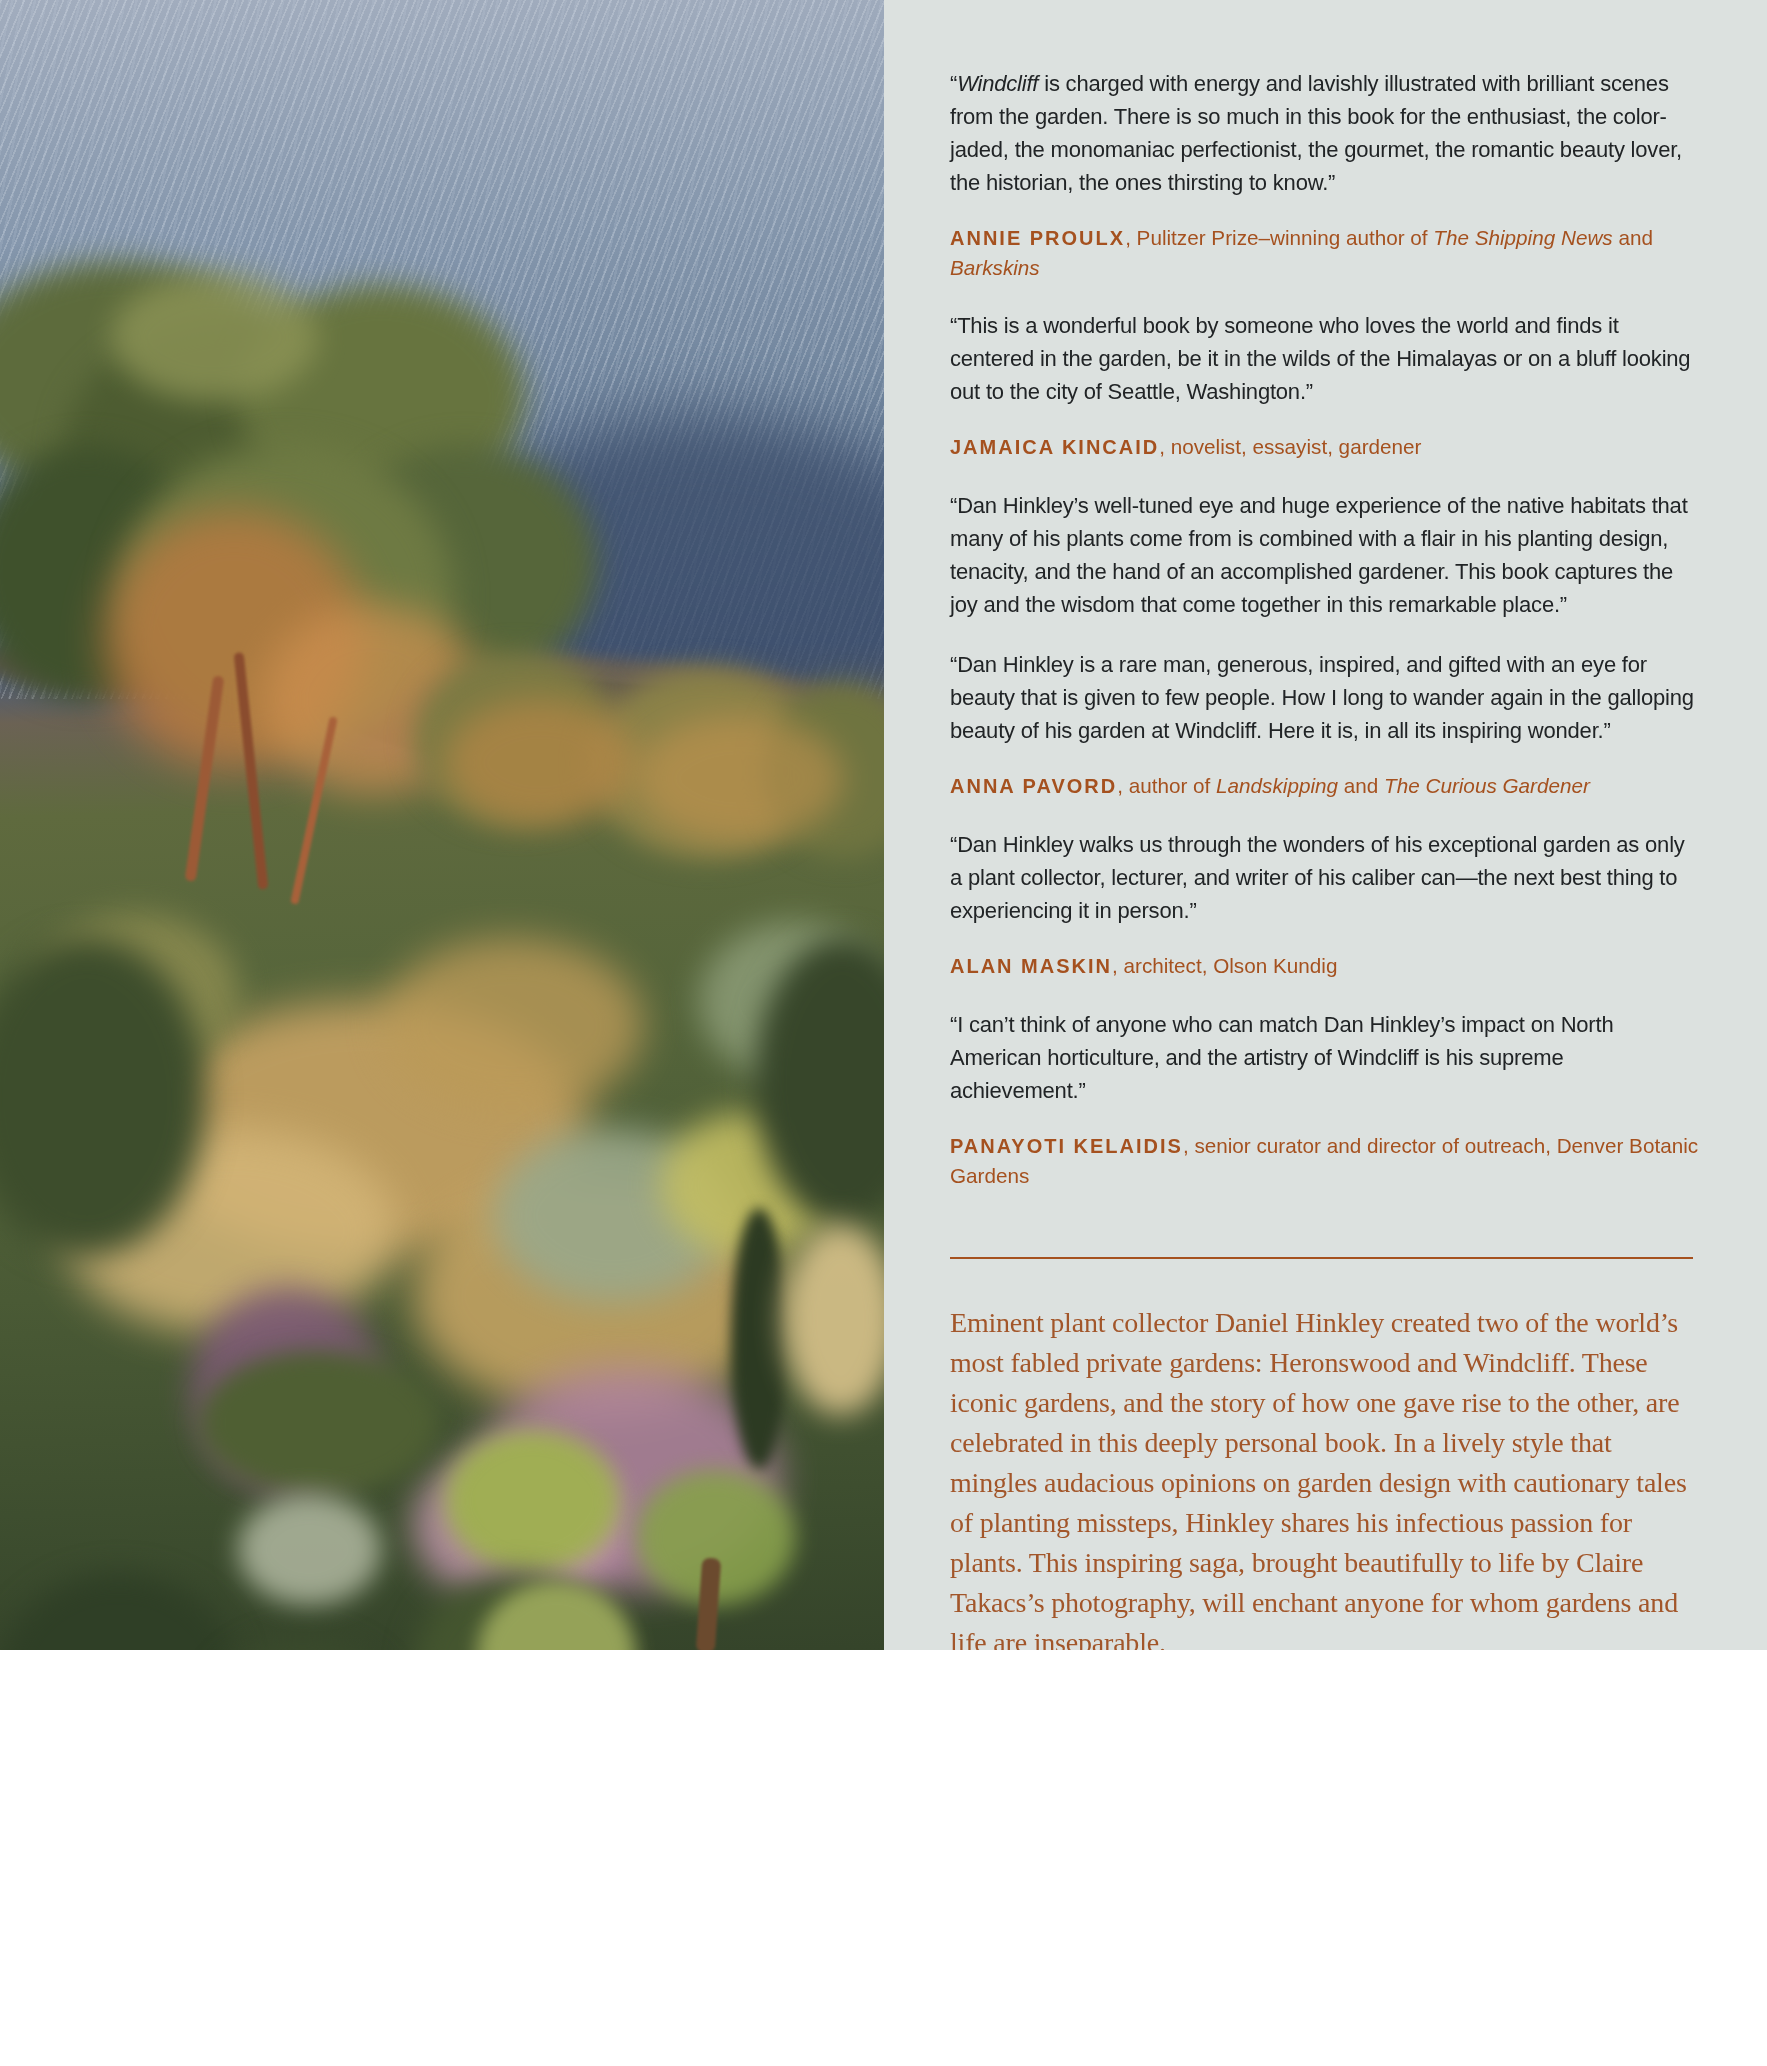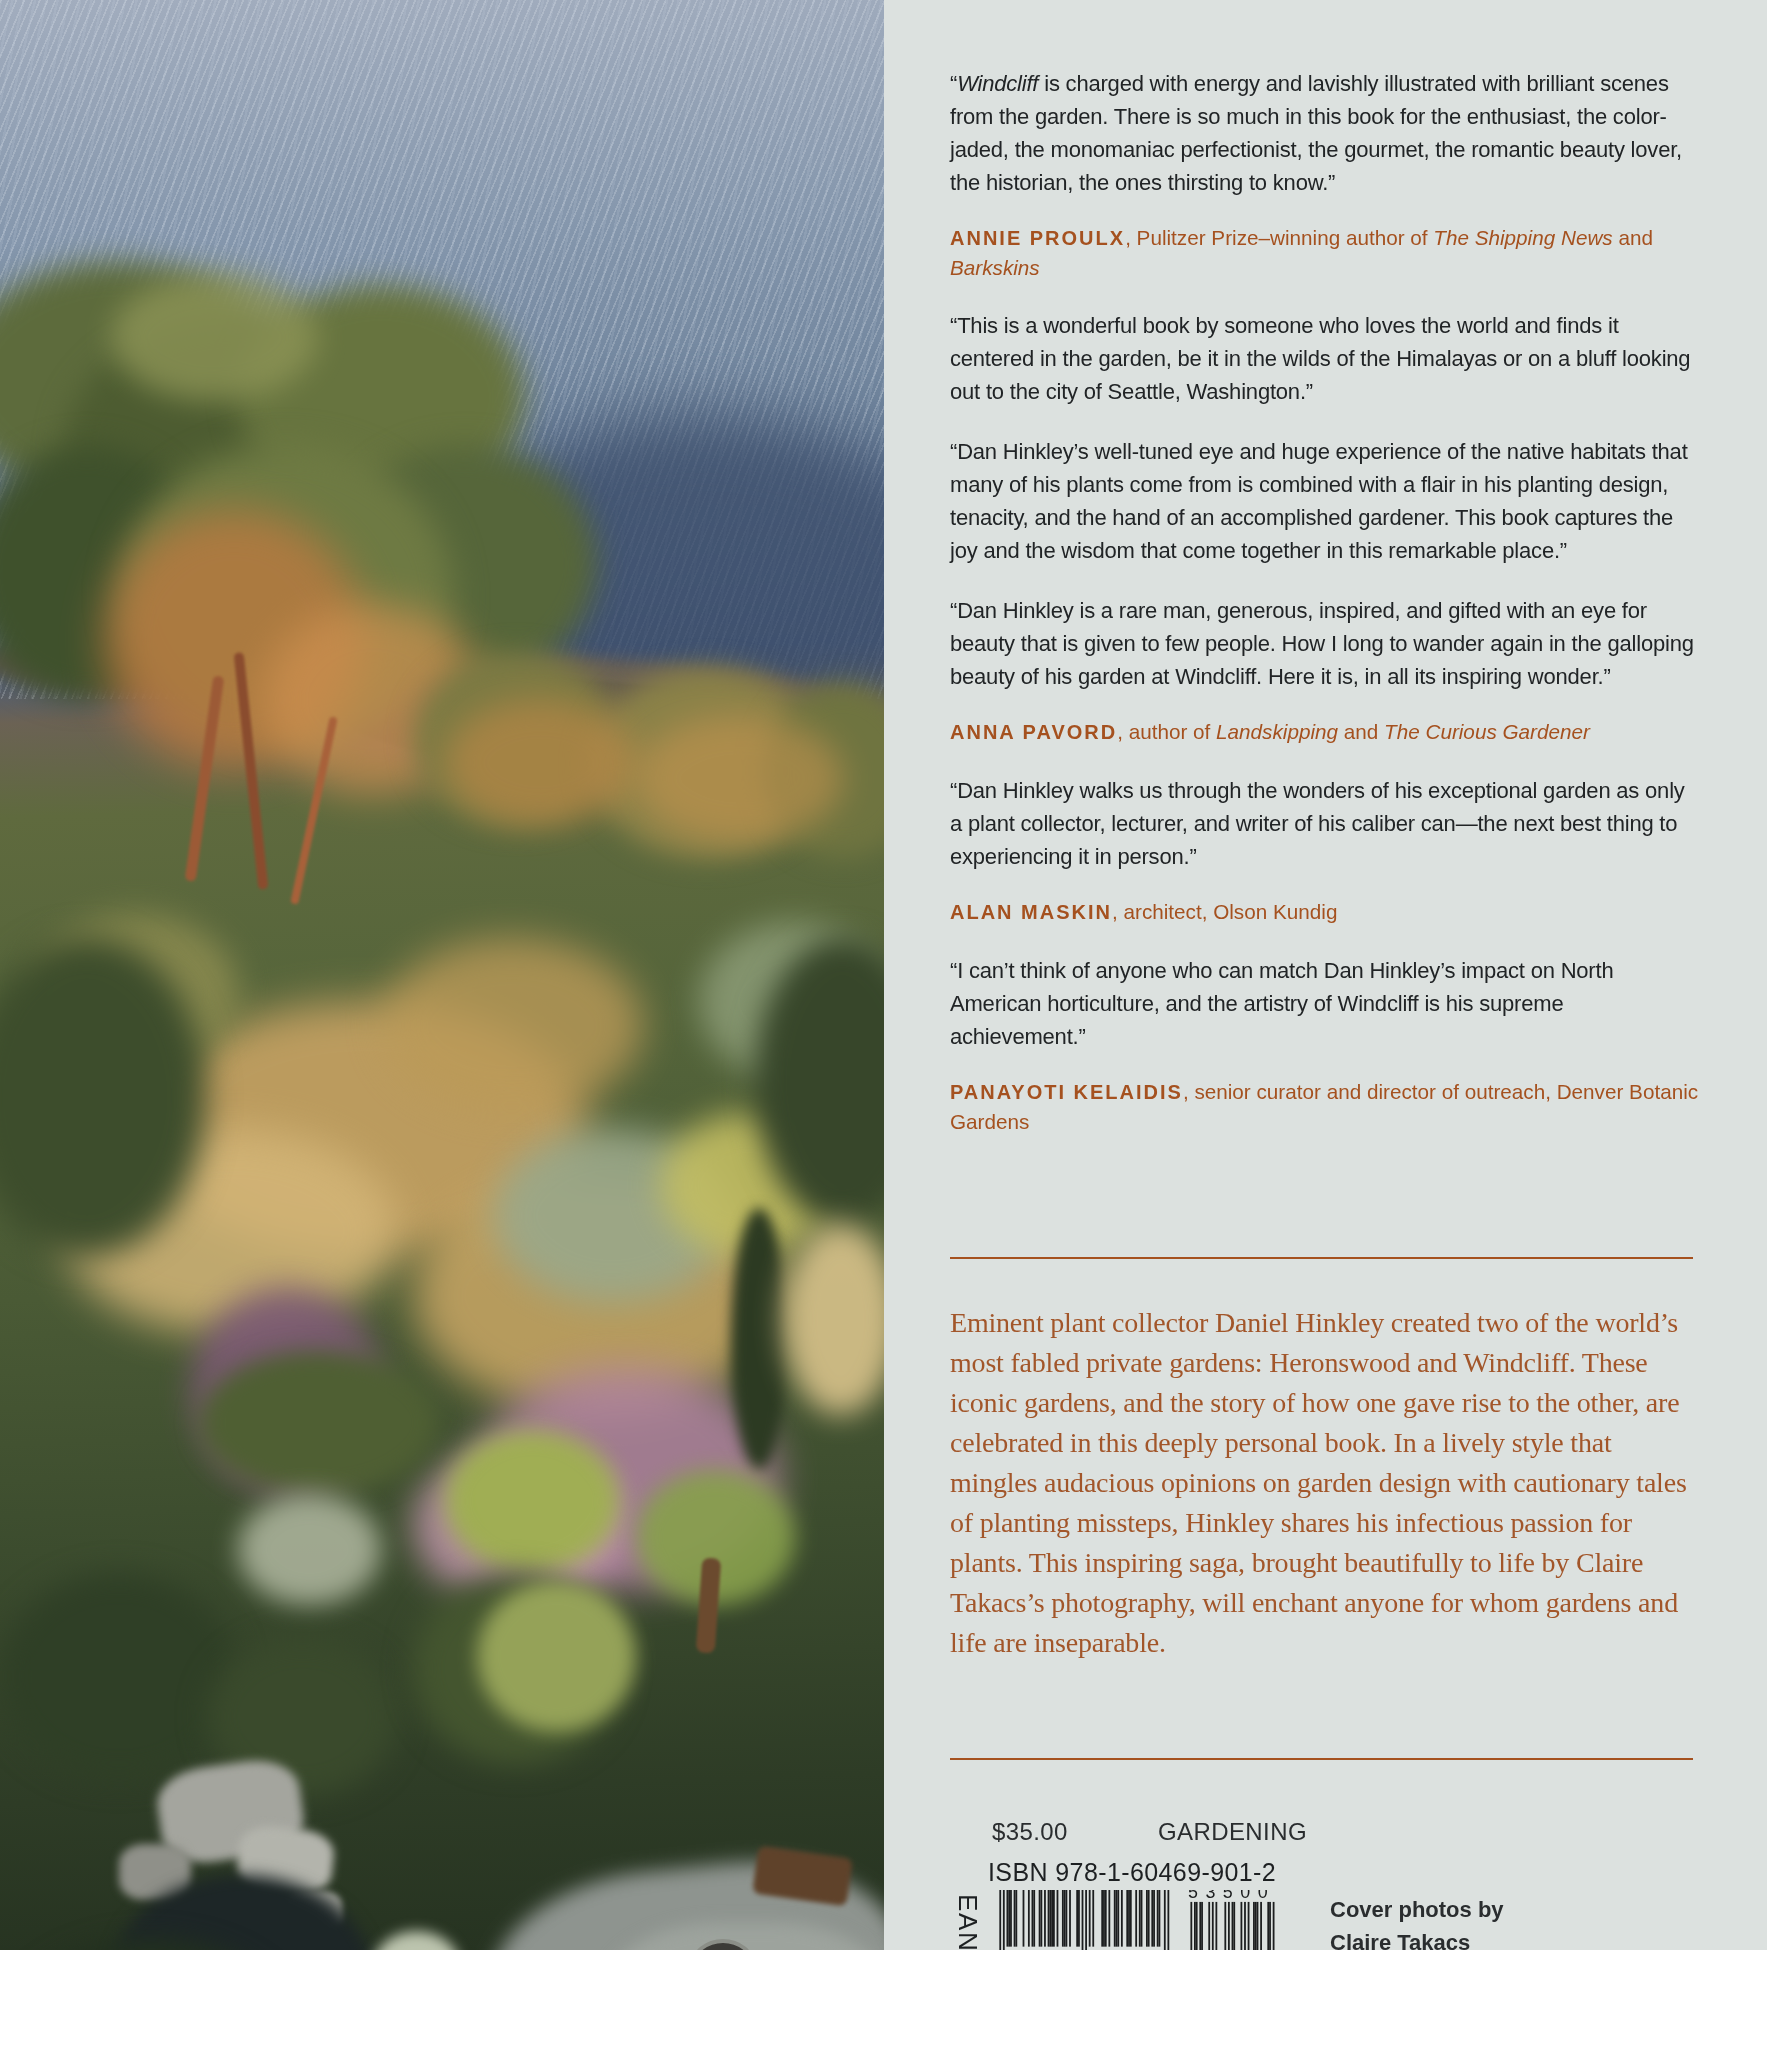--- a/index.html
+++ b/index.html
@@ -1,16 +1,16 @@
 <!DOCTYPE html>
 <html style="font-size:12.7px"><head>
 <meta charset="utf-8">
 <style>
   html,body{margin:0;padding:0;background:#ffffff;}
-  #page{position:relative;width:1767px;height:1950px;overflow:hidden;background:#86efac;
+  #page{position:relative;width:1767px;height:1650px;overflow:hidden;background:#86efac;
         font-family:"Liberation Sans",sans-serif;}
 
   
   .photo{position:absolute;left:0;top:0;width:884px;height:2066px;overflow:hidden;
          background:linear-gradient(178deg,
            #a2adbe 0%, #8496ac 12%, #6b8099 22%, #55698a 29%, #4b5d7c 32%,
            #6b6254 34.5%, #5f6a3e 39%, #54643a 50%, #4a5a35 62%,
            #3c4c2e 74%, #2e3c26 86%, #202c1d 100%);}
   .photo i{position:absolute;border-radius:50%;display:block;}
 
@@ -135,20 +135,21 @@
 
   <div class="panel">
 
     <div class="quotes" id="quotes">
         <div class="q">
           <p class="qt"><span>“</span><em>Windcliff</em><span> is charged with energy and lavishly illustrated with brilliant scenes from the garden. There is so much in this book for the enthusiast, the color-jaded, the monomaniac perfectionist, the gourmet, the romantic beauty lover, the historian, the ones thirsting to know.”</span></p>
           <p class="attr"><span class="aname">ANNIE PROULX</span><span>, Pulitzer Prize–winning author of </span><em>The Shipping News</em><span> and </span><em>Barkskins</em></p>
         </div>
         <div class="q">
           <p class="qt"><span>“This is a wonderful book by someone who loves the world and finds it centered in the garden, be it in the wilds of the Himalayas or on a bluff looking out to the city of Seattle, Washington.”</span></p>
+          <p class="attr"><span class="aname">JAMAICA KINCAID</span><span>, novelist, essayist, gardener</span></p>
         </div>
         <div class="q">
           <p class="qt"><span>“Dan Hinkley’s well-tuned eye and huge experience of the native habitats that many of his plants come from is combined with a flair in his planting design, tenacity, and the hand of an accomplished gardener. This book captures the joy and the wisdom that come together in this remarkable place.”</span></p>
         </div>
         <div class="q">
           <p class="qt"><span>“Dan Hinkley is a rare man, generous, inspired, and gifted with an eye for beauty that is given to few people. How I long to wander again in the galloping beauty of his garden at Windcliff. Here it is, in all its inspiring wonder.”</span></p>
           <p class="attr"><span class="aname">ANNA PAVORD</span><span>, author of </span><em>Landskipping</em><span> and </span><em>The Curious Gardener</em></p>
         </div>
         <div class="q">
           <p class="qt"><span>“Dan Hinkley walks us through the wonders of his exceptional garden as only a plant collector, lecturer, and writer of his caliber can—the next best thing to experiencing it in person.”</span></p>

